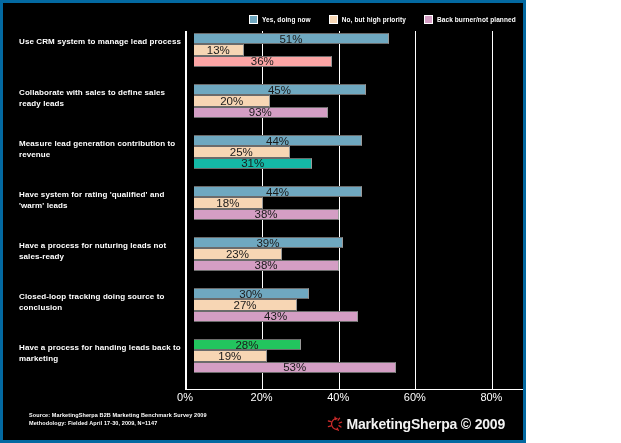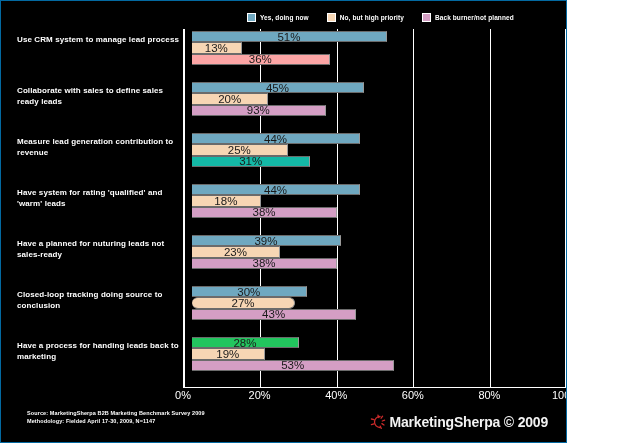--- a/index.html
+++ b/index.html
@@ -3,23 +3,23 @@
 <meta charset="utf-8">
 <style>
   * { box-sizing: border-box; margin: 0; padding: 0; }
   html, body {
     width: 621px; height: 443px;
     background: #ffffff;
     font-family: "Liberation Sans", sans-serif;
   }
   #frame {
     position: relative;
-    width: 567px; height: 443px;
+    width: 526px; height: 443px;
     background: #000000;
-    border: 1px solid #0369a1;
+    border: 3px solid #0369a1;
     overflow: hidden;
   }
 
   
   #legend {
     position: absolute;
     top: 8px; left: 246px;
     width: 366px; height: 17px;
     display: flex;
     align-items: center;
@@ -157,21 +157,21 @@
       <span class="legend-swatch" style="background:#d49ec4"></span>
       <span class="legend-label">Back burner/not planned</span>
     </div>
   </div>
 
   <div id="cats">
     <div class="cat" style="top:5px">Use CRM system to manage lead process</div>
     <div class="cat" style="top:56px">Collaborate with sales to define sales ready leads</div>
     <div class="cat" style="top:107px">Measure lead generation contribution to revenue</div>
     <div class="cat" style="top:158px">Have system for rating 'qualified' and 'warm' leads</div>
-    <div class="cat" style="top:209px">Have a planned for nuturing leads not sales-ready</div>
+    <div class="cat" style="top:209px">Have a process for nuturing leads not sales-ready</div>
     <div class="cat" style="top:260px">Closed-loop tracking doing source to conclusion</div>
     <div class="cat" style="top:311px">Have a process for handing leads back to marketing</div>
   </div>
 
   <div id="plot">
     <div id="gridlines">
       <div class="gridline" style="left:0%"></div>
       <div class="gridline" style="left:20%"></div>
       <div class="gridline" style="left:40%"></div>
       <div class="gridline" style="left:60%"></div>
@@ -231,21 +231,21 @@
             <span class="seg-label">23%</span>
           </div>
           <div class="seg" style="width: 38%; background: rgb(212, 158, 196);">
             <span class="seg-label">38%</span>
           </div>
         </div>
         <div class="row" style="top: 257px;">
           <div class="seg" style="width: 30%; background: rgb(111, 168, 192);">
             <span class="seg-label">30%</span>
           </div>
-          <div class="seg" style="width: 27%; background: rgb(247, 214, 180); border-radius: 11px;">
+          <div class="seg" style="width: 27%; background: rgb(247, 214, 180);">
             <span class="seg-label">27%</span>
           </div>
           <div class="seg" style="width: 43%; background: rgb(212, 158, 196);">
             <span class="seg-label">43%</span>
           </div>
         </div>
         <div class="row" style="top: 308px;">
           <div class="seg" style="width: 28%; background: #22c55e;">
             <span class="seg-label">28%</span>
           </div>

